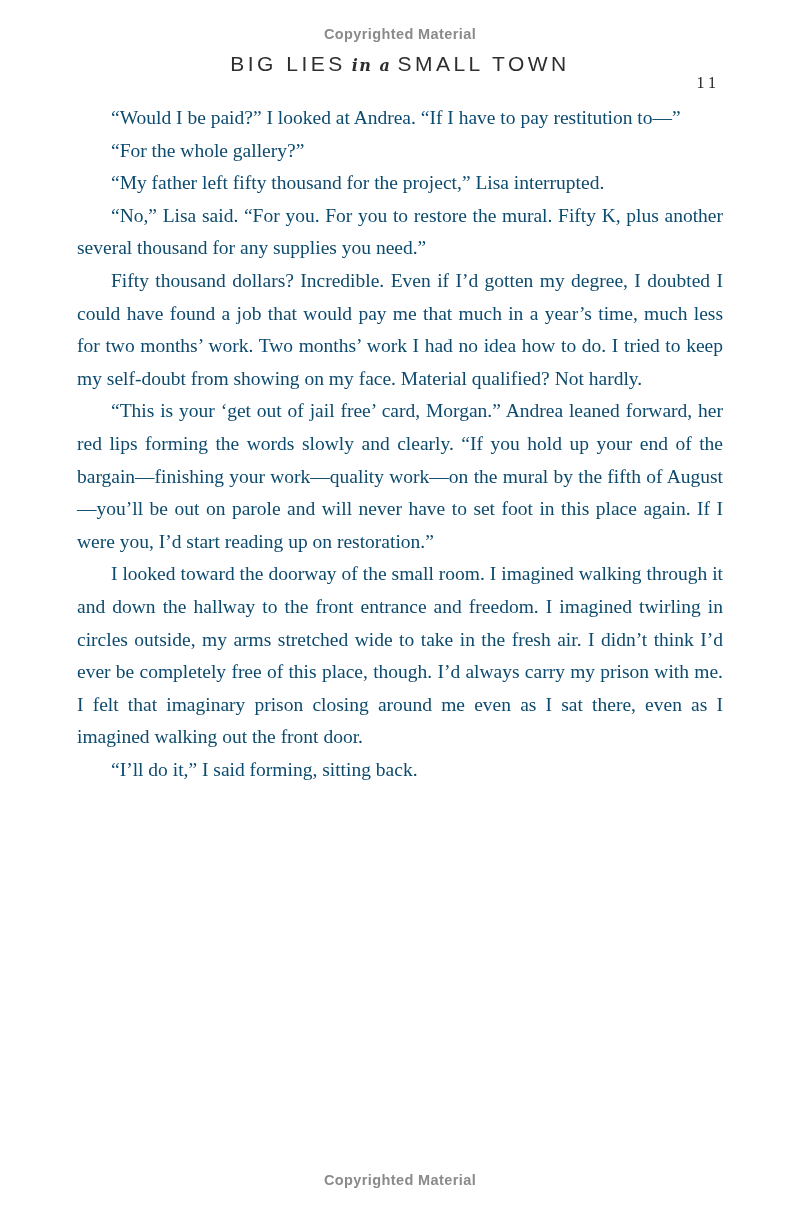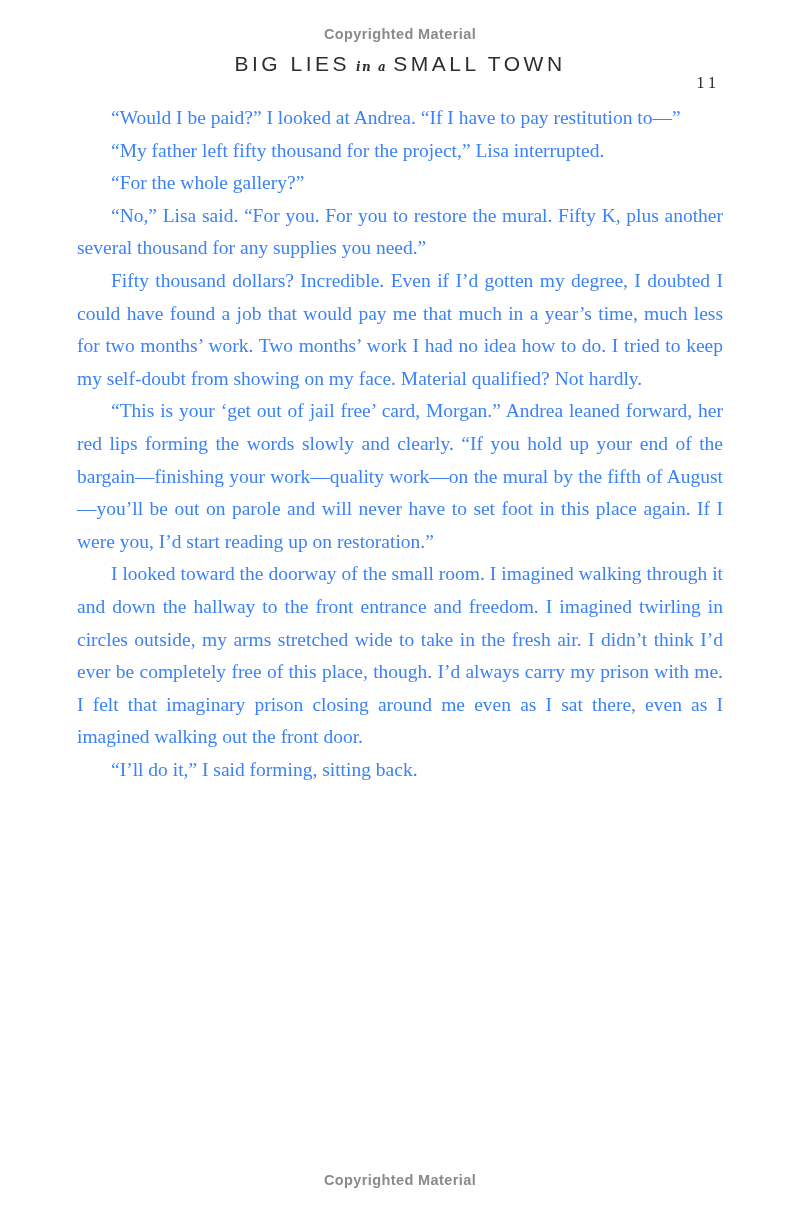--- a/index.html
+++ b/index.html
@@ -36,21 +36,21 @@
   .rh-caps {
     font-family: "Liberation Sans", sans-serif;
     font-size: 21px;
     letter-spacing: 3.5px;
     color: #2e2e2e;
   }
   .rh-script {
     font-family: "DejaVu Serif", serif;
     font-style: italic;
     font-weight: bold;
-    font-size: 12px;
+    font-size: 16px;
     letter-spacing: 1.5px;
     color: #2e2e2e;
     padding: 0 6px;
   }
   .page-number {
     position: absolute;
     top: 54px;
     right: 80px;
     font-family: "Liberation Serif", serif;
     font-size: 16px;
@@ -59,21 +59,21 @@
     margin-top: 20px;
   }
   .body-text {
     position: absolute;
     left: 77px;
     top: 102px;
     width: 646px;
     text-align: justify;
     font-size: 19.5px;
     line-height: 32.6px;
-    color: #3b82f6;
+    color: #0c4a6e;
   }
   .para {
     margin: 0;
     padding: 0;
     text-indent: 34px;
   }
   .it { }
 </style>
 </head>
 <body>
@@ -83,22 +83,22 @@
   <div class="notice notice-top">Copyrighted Material</div>
 
   <div class="running-head">
     <span class="rh-caps">BIG LIES</span><span class="rh-script">in a</span><span class="rh-caps">SMALL TOWN</span>
   </div>
 
   <div class="page-number">11</div>
 
   <div class="body-text">
       <p class="para"><span>“Would I be paid?” I looked at Andrea. “If I have to pay restitution to—”</span></p>
+      <p class="para"><span>“For the whole gallery?”</span></p>
       <p class="para"><span>“My father left fifty thousand for the project,” Lisa interrupted.</span></p>
-      <p class="para"><span>“For the whole gallery?”</span></p>
       <p class="para"><span>“No,” Lisa said. “For </span><span class="it">you</span><span>. For you to restore the mural. Fifty K, plus another several thousand for any supplies you need.”</span></p>
       <p class="para"><span>Fifty thousand dollars? Incredible. Even if I’d gotten my degree, I doubted I could have found a job that would pay me that much in a year’s time, much less for two months’ work. Two months’ work I had no idea how to do. I tried to keep my self-doubt from showing on my face. </span><span class="it">Material qualified?</span><span> Not hardly.</span></p>
       <p class="para"><span>“This is your ‘get out of jail free’ card, Morgan.” Andrea leaned forward, her red lips forming the words slowly and clearly. “If you hold up your end of the bargain—finishing your work—</span><span class="it">quality</span><span> work—on the mural by the fifth of August—you’ll be out on parole and will never have to set foot in this place again. If I were you, I’d start reading up on restoration.”</span></p>
       <p class="para"><span>I looked toward the doorway of the small room. I imagined walking through it and down the hallway to the front entrance and freedom. I imagined twirling in circles outside, my arms stretched wide to take in the fresh air. I didn’t think I’d ever be completely free of this place, though. I’d always carry my prison with me. I felt that imaginary prison closing around me even as I sat there, even as I imagined walking out the front door.</span></p>
       <p class="para"><span>“I’ll do it,” I said forming, sitting back.</span></p>
     </div>
 
   <div class="notice notice-bottom">Copyrighted Material</div>
 
 </div>

